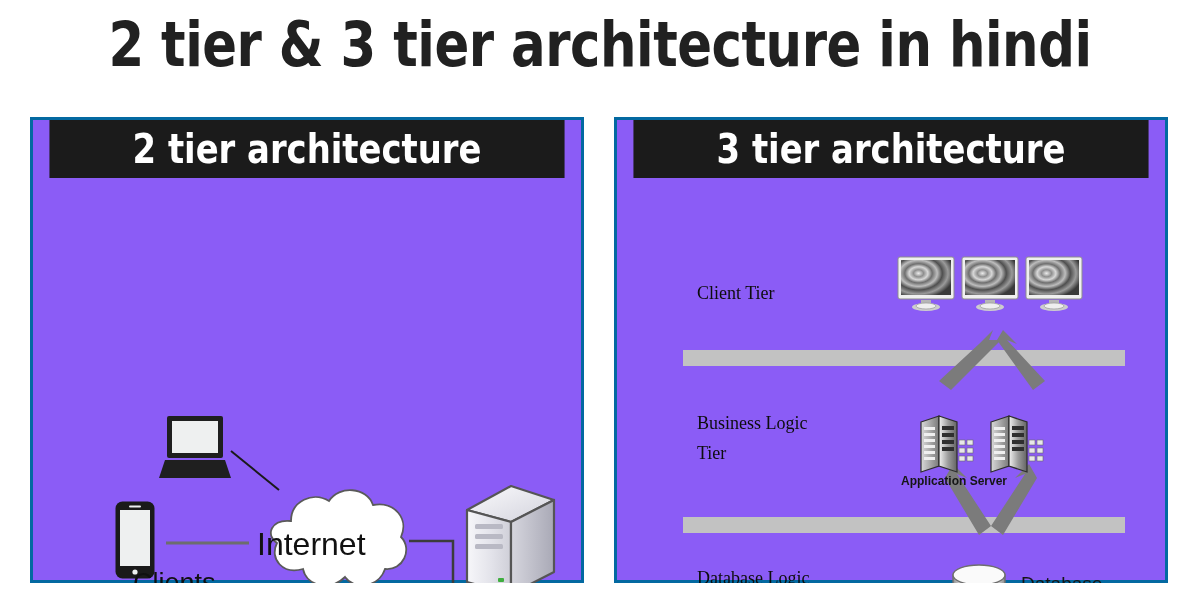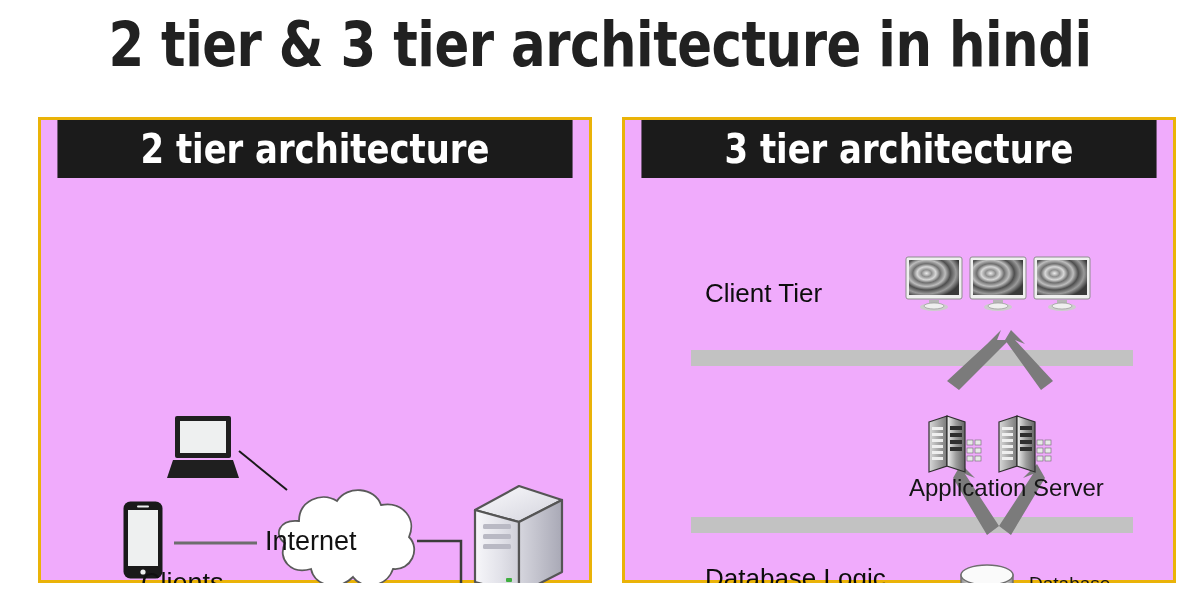--- a/index.html
+++ b/index.html
@@ -16,24 +16,23 @@
     font-weight:bold;
     font-size:62px;
     letter-spacing:-0.5px;
     color:#212121;
     transform:scaleX(0.92);
     white-space:nowrap;
   }
   
   .panel{
     position:absolute;
-    background:#f0abfc;
-    border:3px solid #eab308;
+    background:#8b5cf6;
+    border:3px solid #0369a1;
     box-sizing:border-box;
-    margin-left:8px;
   }
   #panel-left{left:30px;top:117px;width:554px;height:466px;}
   #panel-right{left:614px;top:117px;width:554px;height:466px;}
   .panel-header{
     position:absolute;left:0;top:0;width:100%;height:58px;
     background:#1b1b1b;
     color:#ffffff;
     display:flex;align-items:center;justify-content:center;
     font-family:"DejaVu Sans Condensed","Liberation Sans",sans-serif;
     font-weight:bold;font-size:40px;
@@ -41,39 +40,39 @@
     transform-origin:center;
     letter-spacing:0px;
   }
   .panel-body{position:absolute;left:0;top:58px;width:100%;height:405px;overflow:hidden;}
 
   
   .abs{position:absolute;}
   .lbl{position:absolute;color:#101010;white-space:nowrap;}
 
   #label-clients{left:100px;top:390px;font-size:27px;}
-  #label-internet{left:224px;top:348px;font-size:27px;color:#111;}
+  #label-internet{left:224px;top:348px;font-size:32px;color:#111;}
 
   
   #icon-laptop{left:126px;top:237px;width:72px;height:65px;}
   
   #icon-phone{left:82px;top:323px;width:40px;height:78px;}
   
   #icon-cloud{left:214px;top:305px;width:166px;height:110px;}
   
   #icon-server{left:426px;top:300px;width:100px;height:128px;}
 
   
-  .tier-label{position:absolute;color:#0d0d0d;font-size:26px;line-height:30px;white-space:pre-line;}
+  .tier-label{position:absolute;color:#0d0d0d;font-size:18px;line-height:30px;white-space:pre-line;font-family:Liberation Serif, serif;}
   #label-client-tier{left:80px;top:100px;}
   #label-business-tier{left:80px;top:230px;}
   #label-database-tier{left:80px;top:385px;}
 
   #label-client-computers{position:absolute;left:280px;top:55px;font-size:20px;color:#1c1c1c;white-space:nowrap;}
-  #label-app-server{position:absolute;left:284px;top:296px;font-size:24px;color:#151515;white-space:nowrap;}
+  #label-app-server{position:absolute;left:284px;top:296px;font-size:12px;color:#151515;white-space:nowrap;font-weight:bold;}
   #label-db-server{position:absolute;left:404px;top:395px;font-size:19px;line-height:22px;color:#151515;white-space:pre-line;}
 
   .sep-bar{position:absolute;height:16px;background:#c2c2c2;left:66px;width:442px;}
   #sep-bar-1{top:172px;}
   #sep-bar-2{top:339px;}
 
   .mon{position:absolute;width:58px;height:56px;}
   #mon-1{left:280px;top:78px;}
   #mon-2{left:344px;top:78px;}
   #mon-3{left:408px;top:78px;}
@@ -178,20 +177,22 @@
       <g fill="#7b7b7b" stroke="none">
         <path d="M372 148 L388 164 L379 164 L379 164 Z" fill="none"></path>
       </g>
 
       <g fill="#7b7b7b">
         <path d="M374 150 L362 164 L369 164 L331 210 L321 202 L359 156 L359 164 Z" opacity="0"></path>
       </g>
     </svg>
 
     <div class="tier-label" id="label-client-tier">Client Tier</div>
+    <div class="tier-label" id="label-business-tier">Business Logic
+Tier</div>
     <div class="tier-label" id="label-database-tier">Database Logic</div>
 
 
     <svg class="mon" id="mon-1" viewBox="0 0 58 56">
       <defs>
         <radialGradient id="swirl" cx="35%" cy="38%" r="72%">
           <stop offset="0" stop-color="#ededed"></stop>
           <stop offset="0.14" stop-color="#8e8e8e"></stop>
           <stop offset="0.26" stop-color="#d8d8d8"></stop>
           <stop offset="0.38" stop-color="#6f6f6f"></stop>

